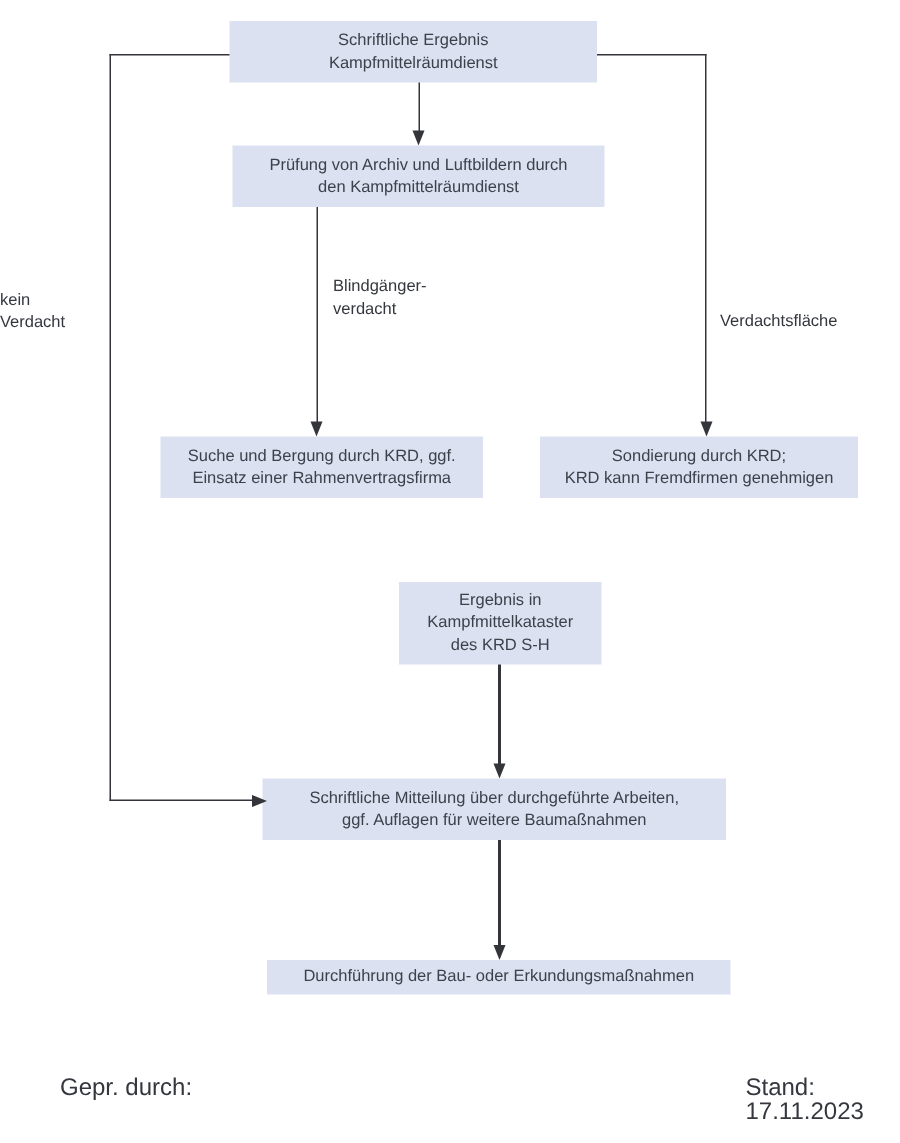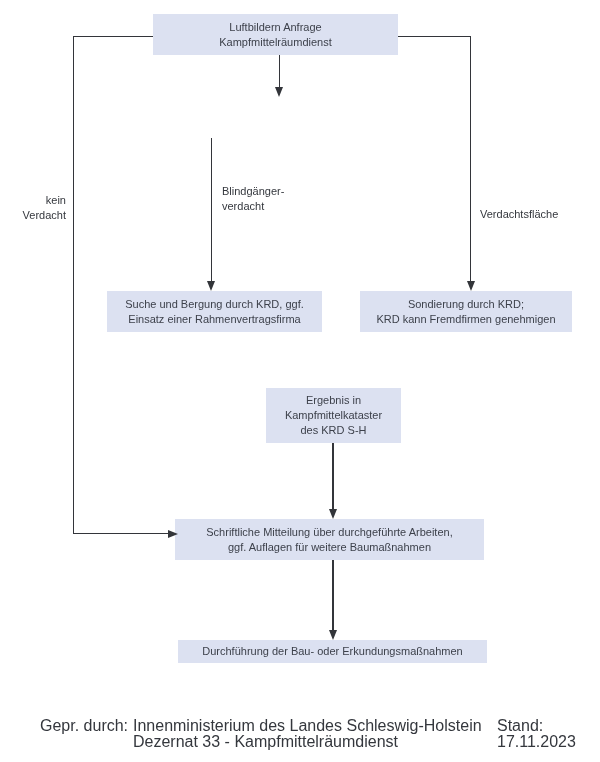--- a/index.html
+++ b/index.html
@@ -29,23 +29,25 @@
   .ah-right{position:absolute;width:0;height:0;
     border-top:4px solid transparent;border-bottom:4px solid transparent;
     border-left:10px solid var(--line);}
   .footer-text{position:absolute;color:var(--label-text);font-size:16px;line-height:16px;}
 </style>
 </head>
 <body>
 
 <div class="page">
 
-  <div class="box" style="left:153px;top:14px;width:245px;height:41px">Luftbildern Anfrage
+  <div class="box" style="left:153px;top:14px;width:245px;height:41px">Schriftliche Ergebnis
 Kampfmittelräumdienst</div>
 
+  <div class="box" style="left:155px;top:97px;width:248px;height:41px">Prüfung von Archiv und Luftbildern durch
+den Kampfmittelräumdienst</div>
 
   <div class="box" style="left:107px;top:291px;width:215px;height:41px">Suche und Bergung durch KRD, ggf.
 Einsatz einer Rahmenvertragsfirma</div>
 
   <div class="box" style="left:360px;top:291px;width:212px;height:41px">Sondierung durch KRD;
 KRD kann Fremdfirmen genehmigen</div>
 
   <div class="box" style="left:266px;top:388px;width:135px;height:55px">Ergebnis in
 Kampfmittelkataster
 des KRD S-H</div>
@@ -69,30 +71,26 @@
 
   <div class="vline" style="left:210.5px;top:138px;height:144px"></div>
   <div class="ah-down" style="left:207px;top:281px"></div>
 
   <div class="vline" style="left:332px;top:443px;height:67px"></div>
   <div class="ah-down" style="left:328.5px;top:509px"></div>
 
   <div class="vline" style="left:332px;top:560px;height:71px"></div>
   <div class="ah-down" style="left:328.5px;top:630px"></div>
 
-  <div class="edge-label" style="left:0;top:193px;width:66px;text-align:right">kein
+  <div class="edge-label" style="left:0;top:193px;width:66px;">kein
 Verdacht</div>
 
   <div class="edge-label" style="left:222px;top:184px">Blindgänger-
 verdacht</div>
 
   <div class="edge-label" style="left:480px;top:207px">Verdachtsfläche</div>
 
   <div class="footer-text" style="left:40px;top:718px">Gepr. durch:</div>
 
-  <div class="footer-text" style="left:133px;top:718px">
-    <div>Innenministerium des Landes Schleswig-Holstein</div>
-    <div>Dezernat 33 - Kampfmittelräumdienst</div>
-  </div>
 
   <div class="footer-text" style="left:497px;top:718px">Stand: 17.11.2023</div>
 
 </div>
 
 </body></html>

